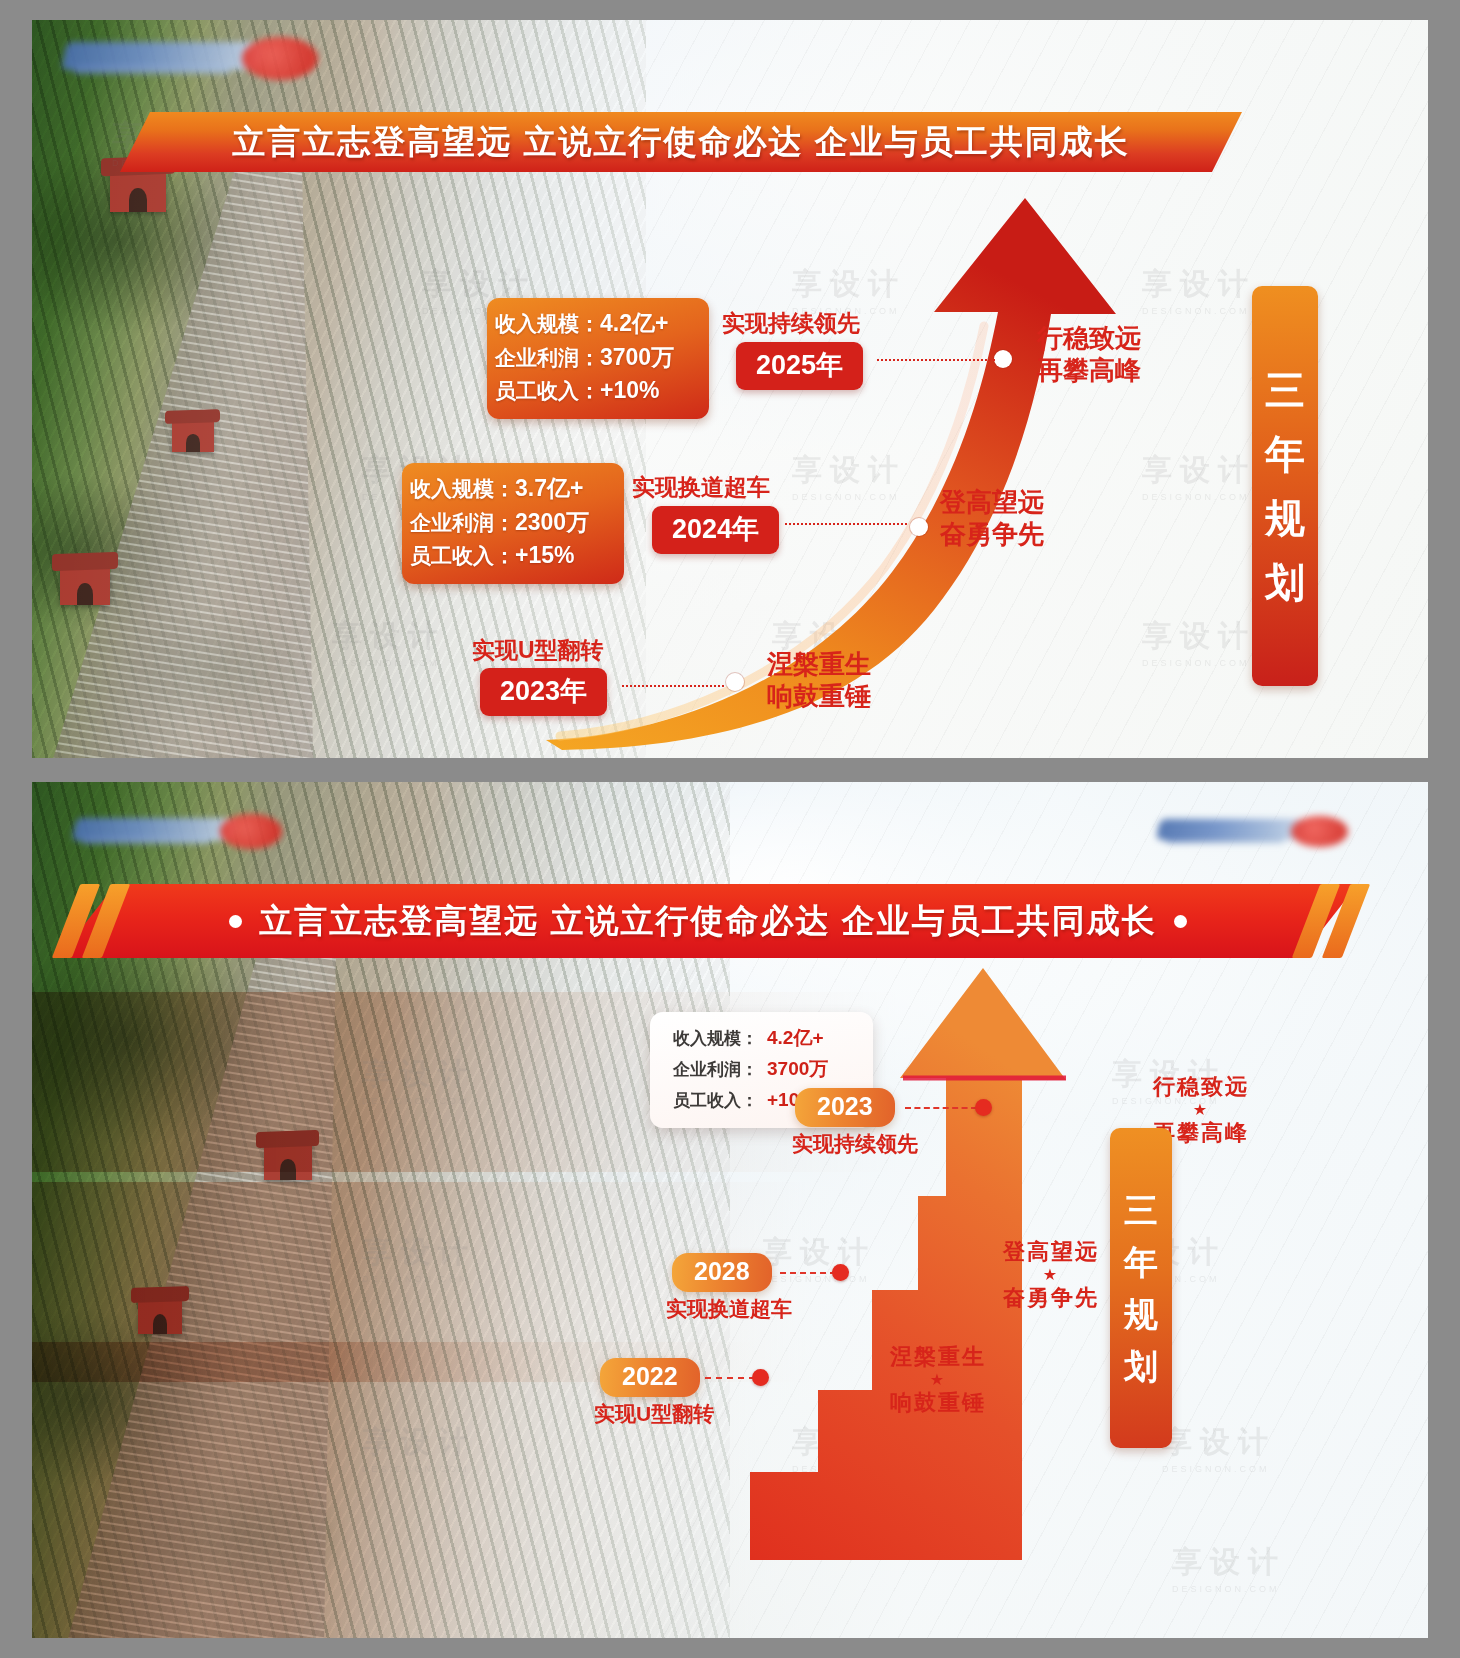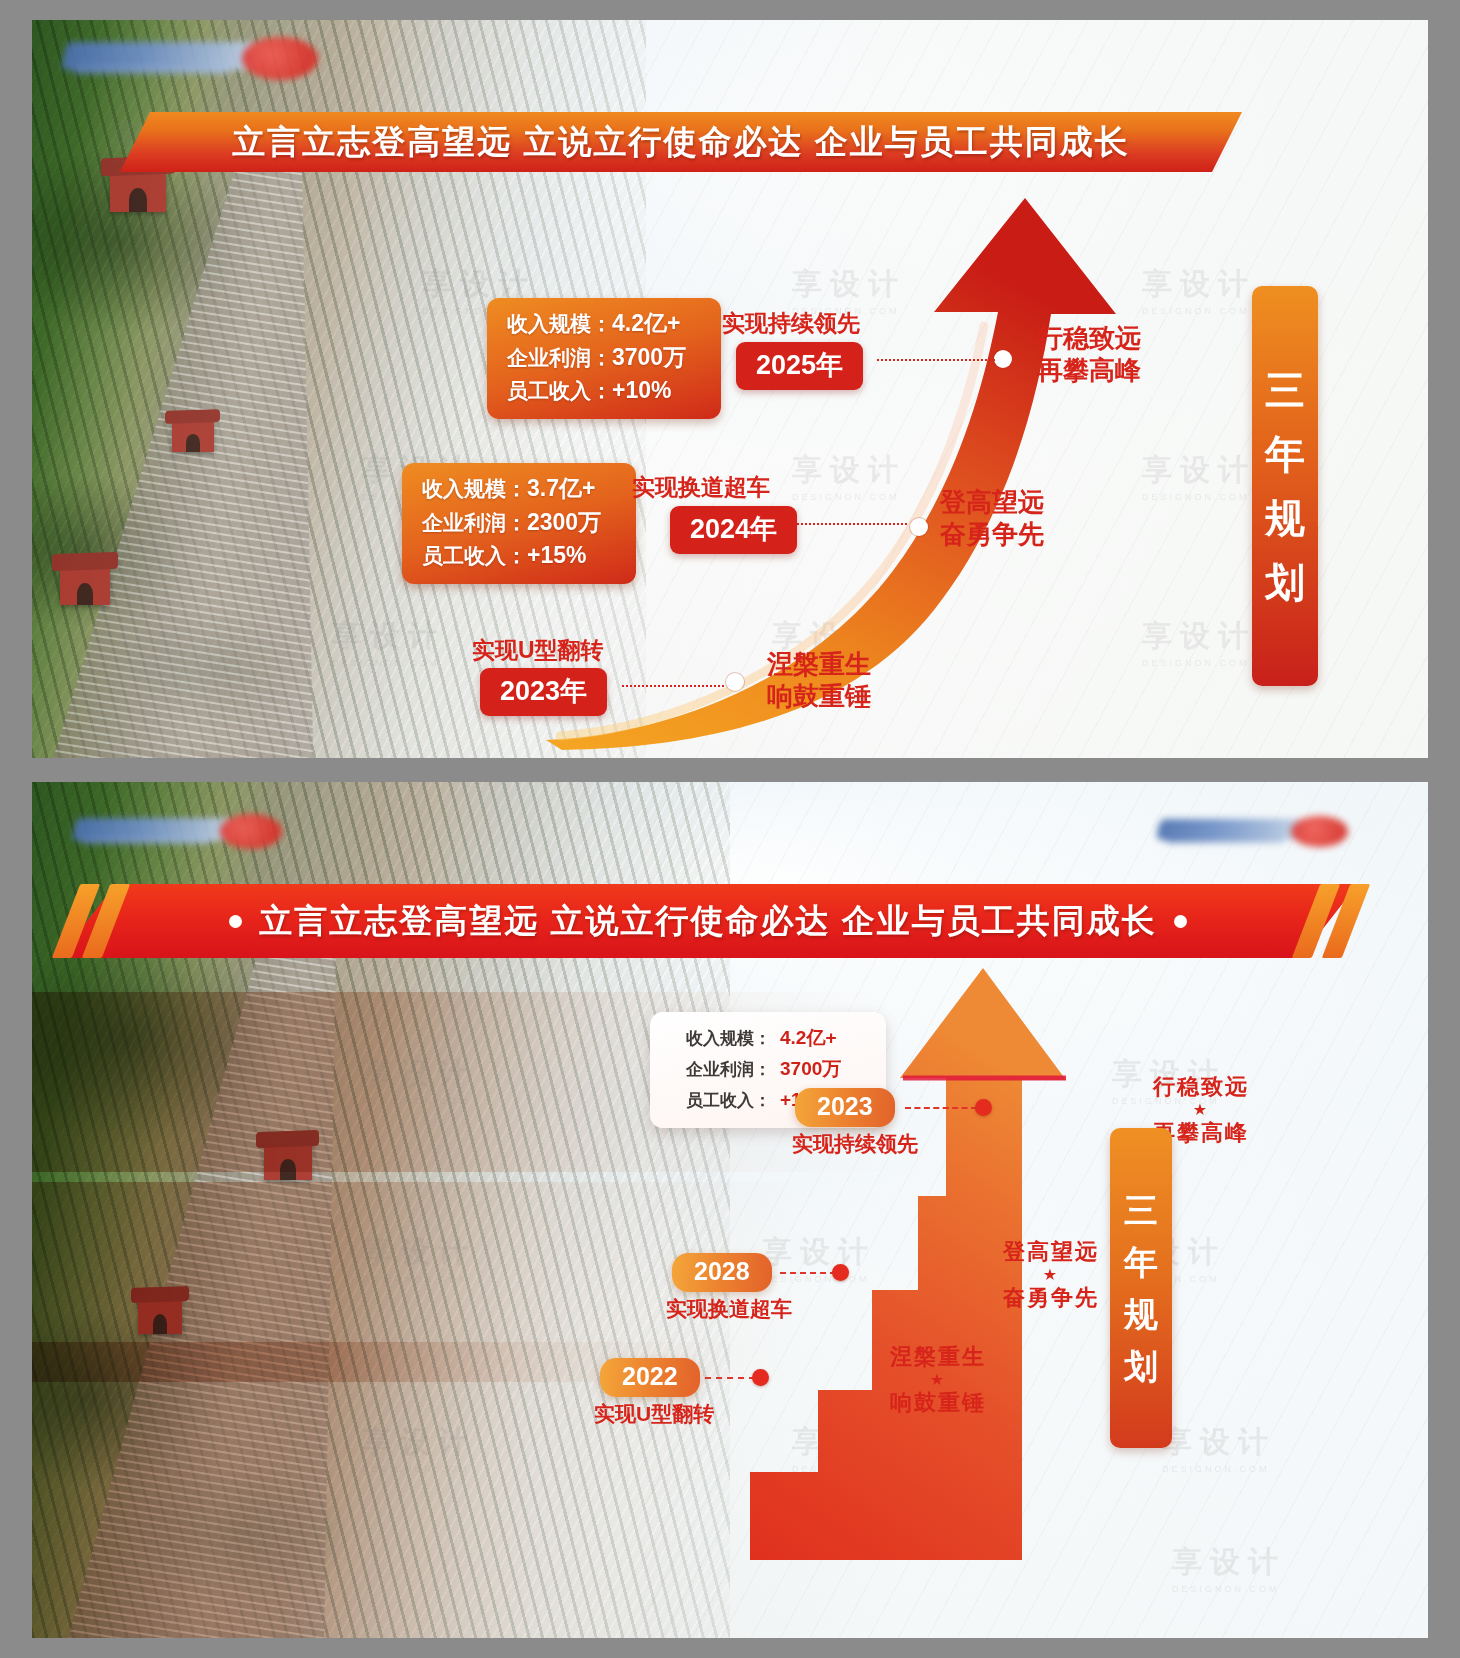--- a/index.html
+++ b/index.html
@@ -110,21 +110,21 @@
      clip-path:polygon(30px 0, 100% 0, calc(100% - 30px) 100%, 0 100%);
      display:flex;align-items:center;justify-content:center;
      box-shadow:0 3px 7px rgba(120,30,10,.28);}
   .ribbon1 .txt{color:#fff;font-size:33px;font-weight:700;letter-spacing:2px;
      text-shadow:1px 2px 3px rgba(110,20,5,.45);white-space:nowrap;}
 
   
   .swoosh{position:absolute;left:470px;top:160px;width:640px;height:570px;}
 
   
-  .statcard1{position:absolute;border-radius:12px;padding:9px 16px 11px 20px;
+  .statcard1{position:absolute;border-radius:12px;padding:9px 16px 11px 8px;
      background:linear-gradient(165deg,#ef8c21 0%,#e4641d 48%,#cf2a18 100%);
      box-shadow:0 4px 10px rgba(120,40,10,.30);}
   .statcard1 .row{color:#fff;font-size:21px;font-weight:700;line-height:1.46;white-space:nowrap;
      text-shadow:0 1px 2px rgba(110,25,5,.35);}
   .statcard1 .row b{font-size:23px;}
 
   
   .cap1{position:absolute;color:#d7241a;font-size:23px;font-weight:700;white-space:nowrap;}
   .yearpill1{position:absolute;background:#d4211a;border-radius:9px;color:#fff;
      font-size:27px;font-weight:700;padding:5px 20px 7px;white-space:nowrap;
@@ -155,21 +155,21 @@
      box-shadow:0 4px 9px rgba(120,20,10,.26);}
   .ribbon2 .inner{position:absolute;inset:0;display:flex;align-items:center;
      justify-content:center;gap:17px;}
   .ribbon2 .txt{color:#fff;font-size:33px;font-weight:700;letter-spacing:2px;white-space:nowrap;
      text-shadow:1px 2px 3px rgba(110,15,5,.4);}
   .ribbon2 .bullet{width:13px;height:13px;border-radius:50%;background:#fff;flex:none;}
   .slash{position:absolute;width:20px;background:linear-gradient(180deg,#f7a02a,#ea6a1d);
      transform:skewX(-21deg);border-radius:2px;}
 
   
-  .statcard2{position:absolute;border-radius:13px;padding:11px 20px 13px 36px;
+  .statcard2{position:absolute;border-radius:13px;padding:11px 20px 13px 23px;
      background:linear-gradient(170deg,#ffffff 0%,#fdf4f1 100%);
      box-shadow:0 5px 14px rgba(90,50,40,.20);}
   .statcard2 .row{font-size:17px;line-height:1.62;color:#3d3a38;white-space:nowrap;font-weight:700;}
   .statcard2 .row b{color:#cf2118;font-size:19px;margin-left:9px;}
 
   
   .yearchip{position:absolute;border-radius:16px;color:#fff;font-size:25px;font-weight:700;
      padding:4px 22px 6px;white-space:nowrap;
      background:linear-gradient(95deg,#f4a63a 0%,#ed8530 45%,#e2622a 100%);
      box-shadow:0 3px 8px rgba(140,70,20,.26);}
@@ -266,21 +266,21 @@
         <span>收入规模：</span><b>3.7亿+</b>
       </div>
       <div class="row">
         <span>企业利润：</span><b>2300万</b>
       </div>
       <div class="row">
         <span>员工收入：</span><b>+15%</b>
       </div>
     </div>
     <div class="cap1" style="left:600px;top:452px;">实现换道超车</div>
-    <div class="yearpill1" style="left:638px;top:486px;">2024年</div>
+    <div class="yearpill1" style="left:620px;top:486px;">2024年</div>
     <div class="dotline1" style="left:753px;top:503px;width:122px;"></div>
     <div class="slogan1" style="left:908px;top:466px;">
       <span>登高望远</span><br>
       <span>奋勇争先</span>
     </div>
 
     <div class="cap1" style="left:440px;top:615px;">实现U型翻转</div>
     <div class="yearpill1" style="left:448px;top:648px;">2023年</div>
     <div class="dotline1" style="left:590px;top:665px;width:102px;"></div>
     <div class="slogan1" style="left:735px;top:628px;">

